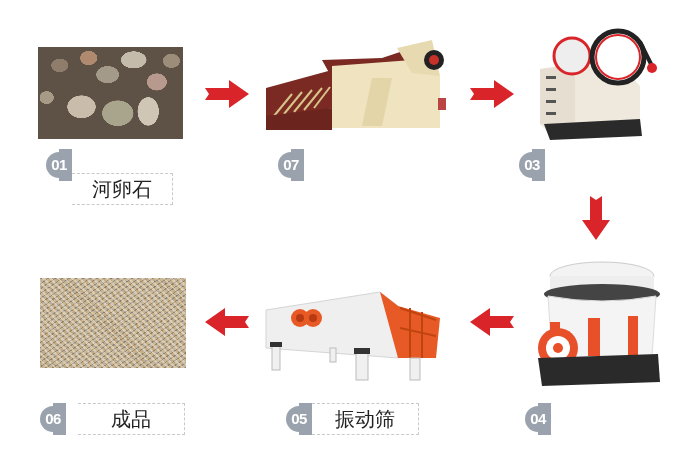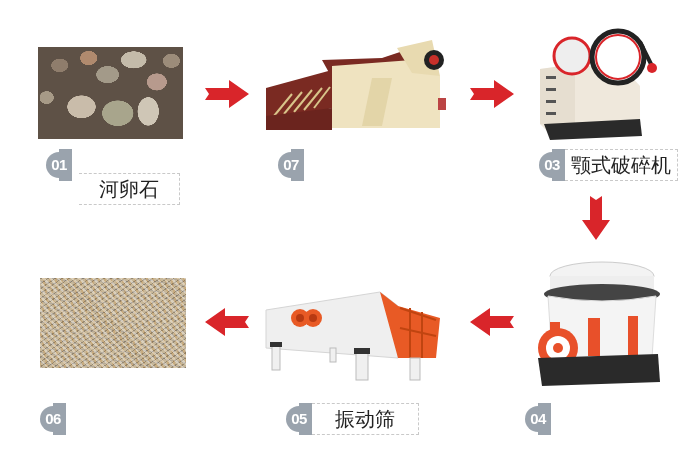--- a/index.html
+++ b/index.html
@@ -78,44 +78,43 @@
       <rect x="16" y="88" width="10" height="3"></rect>
     </g>
   <circle cx="42" cy="32" r="18" fill="#eee" stroke="#d9252a" stroke-width="3"></circle>
   <circle cx="88" cy="33" r="26" fill="#fff" stroke="#222" stroke-width="5"></circle>
   <circle cx="88" cy="33" r="22" fill="none" stroke="#d9252a" stroke-width="2"></circle>
   <line x1="110" y1="18" x2="124" y2="46" stroke="#222" stroke-width="4"></line>
   <circle cx="122" cy="44" r="5" fill="#d9252a"></circle>
   <polygon points="14,100 110,95 112,112 20,116" fill="#2a2a2a"></polygon>
 </svg>
 
-<div class="label" style="left:46px; top:149px;gap:7px;">
+<div class="label" style="left:46px; top:149px;">
   <div class="badge">
     <div class="disc"></div>
       <div class="tab"></div>
     <div class="num">01</div>
   </div>
   <div class="box" style="width:100px;margin-top:48px;">河卵石</div>
 </div>
 
 <div class="label" style="left:278px; top:149px;">
   <div class="badge">
     <div class="disc"></div>
       <div class="tab"></div>
     <div class="num">07</div>
   </div>
 </div>
 
-<div class="label" style="left:539px; top:149px;align-items:center;">
+<div class="label" style="left:519px; top:149px;align-items:center;">
   <div class="badge">
     <div class="disc"></div>
       <div class="tab"></div>
     <div class="num">03</div>
   </div>
-  <div class="box" style="width:112px;">颚式破碎机</div>
 </div>
 
 <svg class="arrow" style="left:205px; top:80px;" width="44" height="28" viewBox="0 0 44 28">
   <polygon points="0,8 4,14 0,20 24,20 24,28 44,14 24,0 24,8" fill="#d9252a"></polygon>
 </svg>
 <svg class="arrow" style="left:470px; top:80px;" width="44" height="28" viewBox="0 0 44 28">
   <polygon points="0,8 4,14 0,20 24,20 24,28 44,14 24,0 24,8" fill="#d9252a"></polygon>
 </svg>
 <svg class="arrow" style="left:582px; top:196px;" width="28" height="44" viewBox="0 0 28 44">
   <polygon points="8,0 14,4 20,0 20,24 28,24 14,44 0,24 8,24" fill="#d9252a"></polygon>
@@ -165,20 +164,21 @@
   <circle cx="30" cy="90" r="5" fill="#e8502a"></circle>
   <polygon points="10,100 130,96 132,124 14,128" fill="#2a2a2a"></polygon>
 </svg>
 
 <div class="label" style="left:40px; top:403px;gap:12px;">
   <div class="badge">
     <div class="disc"></div>
       <div class="tab"></div>
     <div class="num">06</div>
   </div>
+  <div class="box" style="width:106px;">成品</div>
 </div>
 
 <div class="label" style="left:286px; top:403px;">
   <div class="badge">
     <div class="disc"></div>
       <div class="tab"></div>
     <div class="num">05</div>
   </div>
   <div class="box" style="width:106px;text-align:right;">振动筛</div>
 </div>

